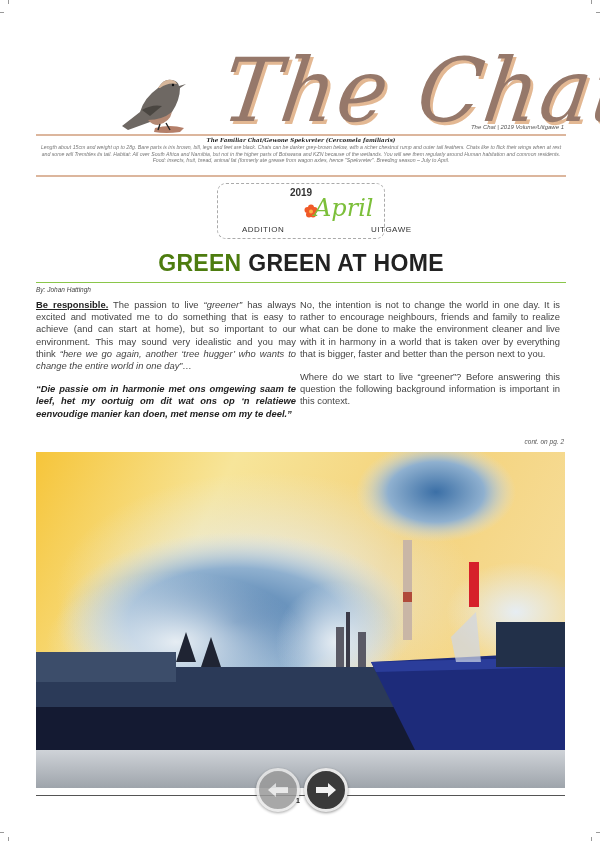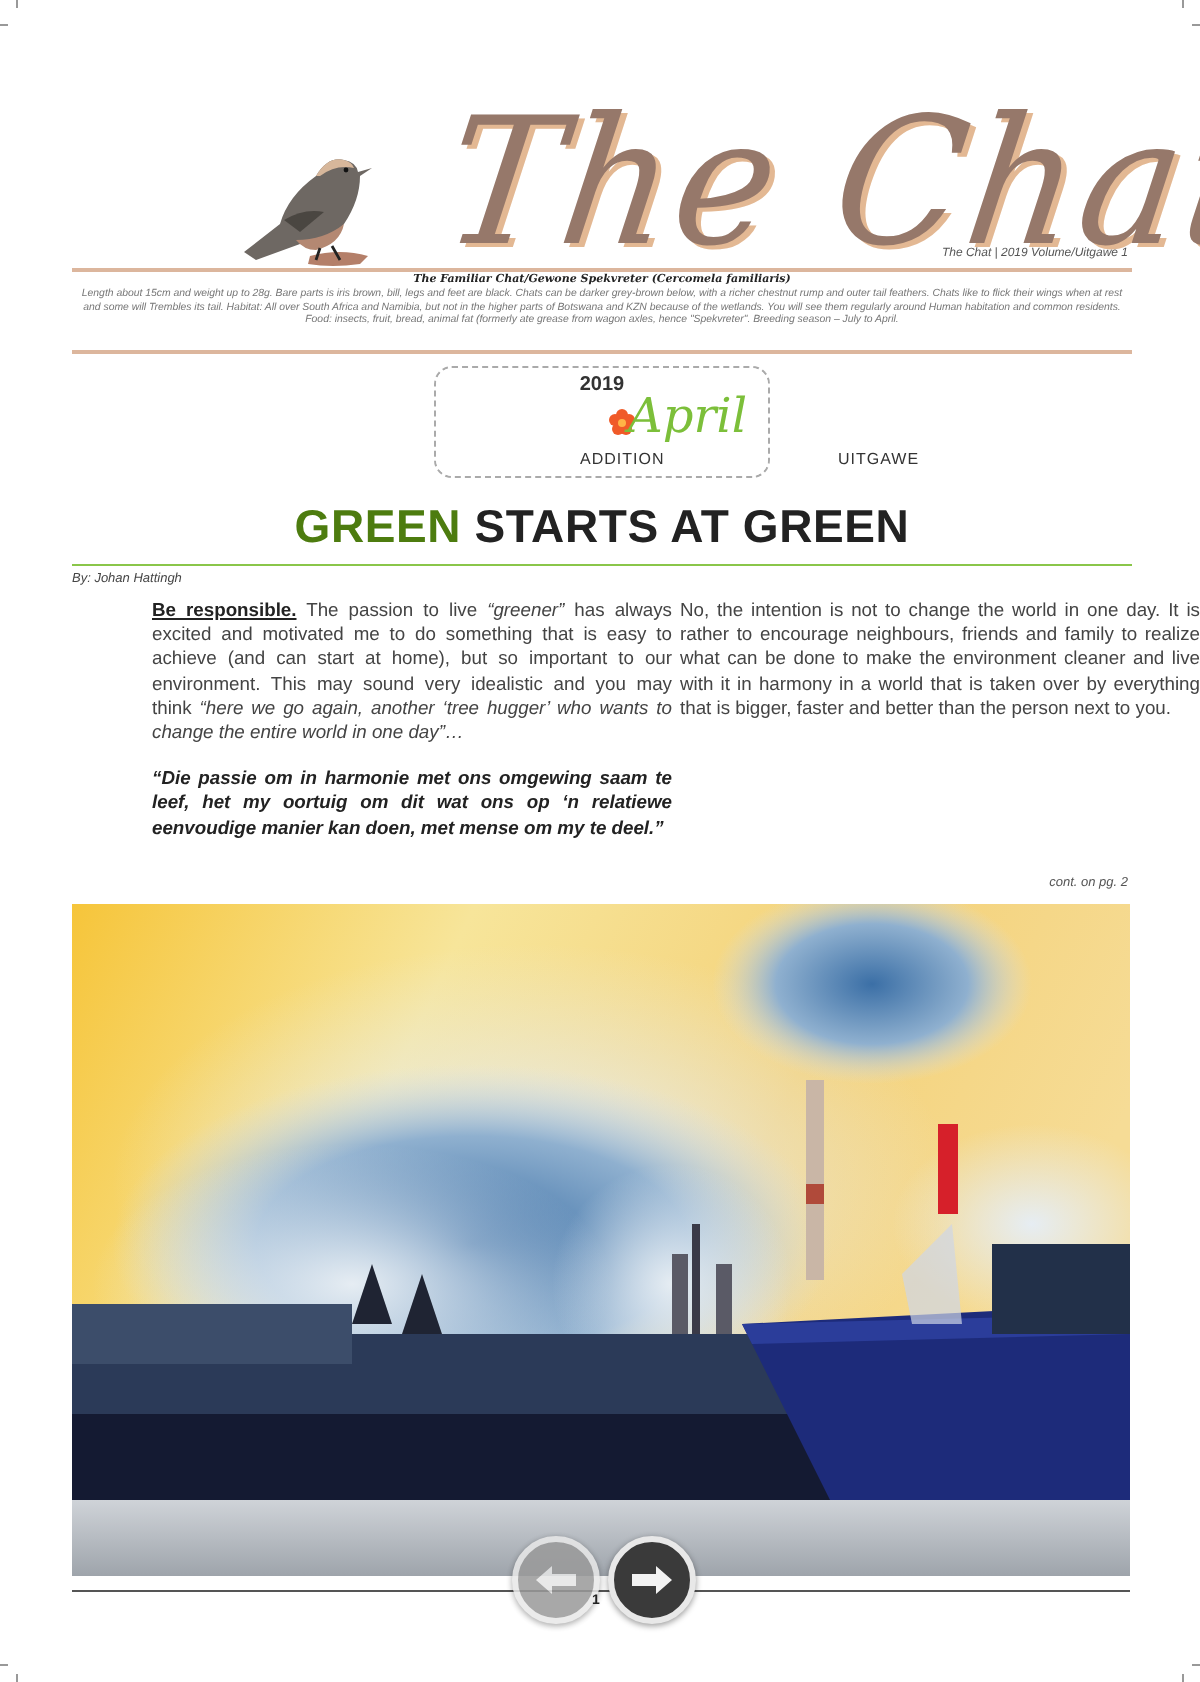--- a/index.html
+++ b/index.html
@@ -30,34 +30,34 @@
   
   .badge { position: absolute; left: 217px; top: 183px; width: 166px; height: 54px;
            border: 1px dashed #aaa; border-radius: 9px; background: #fff; }
   .badge-year { position: absolute; left: 0; width: 100%; top: 3px; text-align: center;
                 font-size: 10px; font-weight: bold; color: #333; }
   .badge-word { position: absolute; top: 10px; font-family: "DejaVu Serif", serif; font-style: italic;
                 font-size: 24px; color: #7cbf3a; }
   .badge-word.left { left: 10px; }
   .badge-word.right { left: 96px; }
   .flower { position: absolute; left: 86px; top: 20px; width: 14px; height: 14px; }
-  .badge-sub { position: absolute; top: 41px; font-size: 8px; color: #333; letter-spacing: 0.5px; margin-left: 48px; }
+  .badge-sub { position: absolute; top: 41px; font-size: 8px; color: #333; letter-spacing: 0.5px; }
   .badge-sub.left { left: 24px; }
   .badge-sub.right { left: 109px; padding-left: 44px; }
 
   
   .headline { position: absolute; left: 36px; top: 250px; width: 530px; text-align: center;
               font-size: 23px; font-weight: bold; letter-spacing: 0.3px; color: #222; }
   .headline .green { color: #4d7c0f; }
   .rule-green { position: absolute; left: 36px; top: 282px; width: 530px; height: 1px; background: #8ac64a; }
   .byline { position: absolute; left: 36px; top: 286px; font-size: 6.5px; font-style: italic; color: #444; }
 
   
   .col { position: absolute; top: 299px; width: 260px; font-size: 9.4px; line-height: 12.2px;
-         color: #444; text-align: justify; margin-left: 40px; }
+         color: #444; text-align: justify; }
   .col.left { left: 36px; }
   .col.right { left: 300px; }
   .col p { margin: 0 0 11px 0; }
   .lead { font-weight: bold; text-decoration: underline; color: #222; }
   .quote { font-weight: bold; font-style: italic; color: #222; }
   .cont { position: absolute; right: 36px; top: 438px; font-size: 6.5px; font-style: italic; color: #555; }
 
   
   .photo { position: absolute; left: 36px; top: 452px; width: 529px; height: 336px; overflow: hidden; }
   .photo svg { display: block; }
@@ -112,31 +112,32 @@
     <circle cx="9" cy="10.5" r="3" fill="#f05a28"></circle>
     <circle cx="5" cy="10.5" r="3" fill="#f05a28"></circle>
     <circle cx="3.5" cy="6" r="3" fill="#f05a28"></circle>
     <circle cx="7" cy="7.5" r="2" fill="#ffb347"></circle>
   </svg>
   <div class="badge-word right">April</div>
   <div class="badge-sub left">ADDITION</div>
   <div class="badge-sub right">UITGAWE</div>
 </div>
 
-<div class="headline"><span class="green">GREEN</span><span> STARTS AT GREEN</span></div>
+<div class="headline"><span class="green">GREEN</span><span> GREEN AT HOME</span></div>
 <div class="rule-green"></div>
 <div class="byline">By: Johan Hattingh</div>
 
 <div class="col left">
   <p><span class="lead">Be responsible.</span><span> The passion to live </span><em>“greener”</em><span> has always excited and motivated me to do something that is easy to achieve (and can start at home), but so important to our environment. This may sound very idealistic and you may think </span><em>“here we go again, another ‘tree hugger’ who wants to change the entire world in one day”…</em></p>
   <p class="quote">“Die passie om in harmonie met ons omgewing saam te leef, het my oortuig om dit wat ons op ‘n relatiewe eenvoudige manier kan doen, met mense om my te deel.”</p>
 </div>
 
 <div class="col right">
   <p>No, the intention is not to change the world in one day. It is rather to encourage neighbours, friends and family to realize what can be done to make the environment cleaner and live with it in harmony in a world that is taken over by everything that is bigger, faster and better than the person next to you.</p>
+  <p>Where do we start to live “greener”? Before answering this question the following background information is important in this context.</p>
 </div>
 <div class="cont">cont. on pg. 2</div>
 
 <div class="photo">
   <svg width="529" height="336" viewBox="0 0 529 336">
     <defs>
       <linearGradient id="sky" x1="0" y1="0" x2="1" y2="0.3">
         <stop offset="0" stop-color="#f6c53a"></stop>
         <stop offset="0.35" stop-color="#f7e59a"></stop>
         <stop offset="0.7" stop-color="#f4d27a"></stop>

